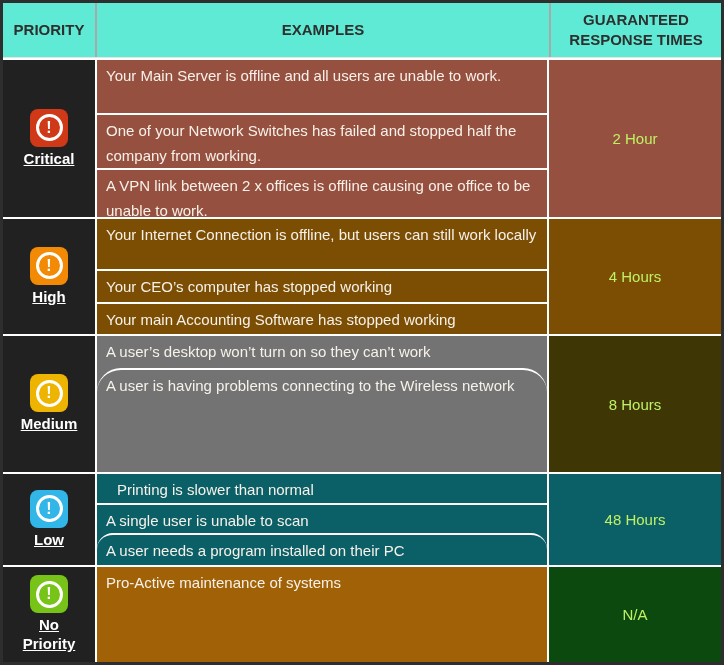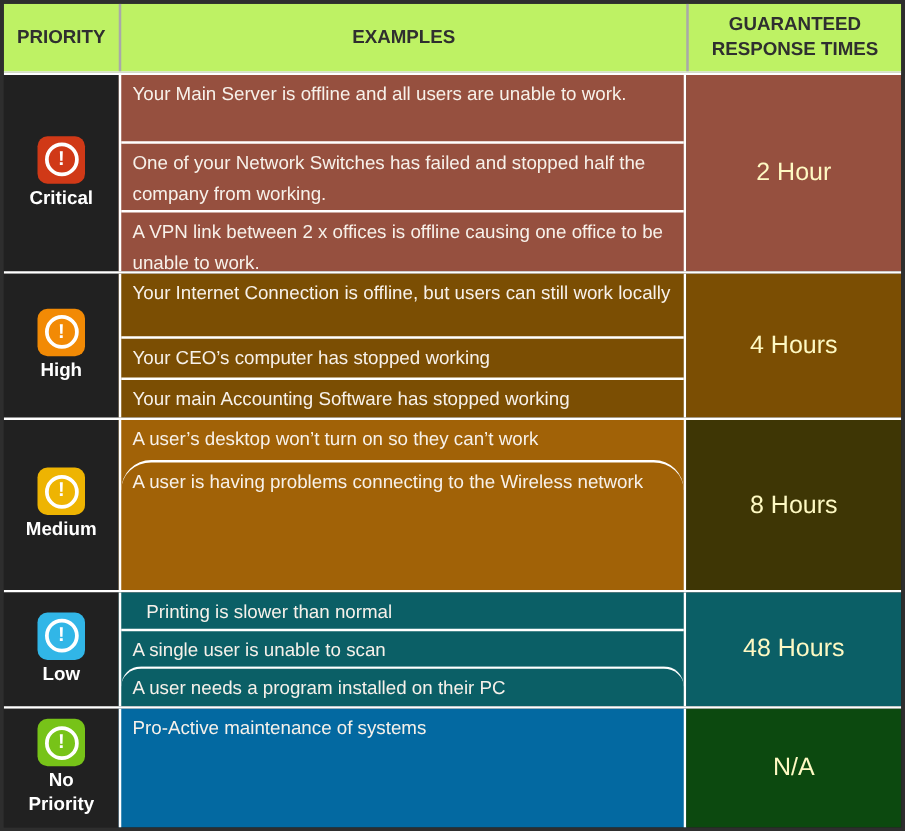--- a/index.html
+++ b/index.html
@@ -15,37 +15,37 @@
     background: #212121;
     overflow: hidden;
   }
   .row { display: flex; flex-direction: row; width: 100%; }
   
   .p-cell { width: 92px; flex: 0 0 92px; }
   .e-cell { width: 454px; flex: 0 0 454px; }
   .r-cell { width: 172px; flex: 0 0 172px; }
 
   
-  .header-row { height: 55px; flex: 0 0 55px; background: #bef264; border-bottom: 1px solid #e4e4e4; }
+  .header-row { height: 55px; flex: 0 0 55px; background: #5eead4; border-bottom: 1px solid #e4e4e4; }
   .header-cell {
     display: flex; align-items: center; justify-content: center; text-align: center;
     color: #2f2f2f; font-weight: 700; font-size: 15px; line-height: 1.35; padding: 0 8px;
   }
   .header-cell + .header-cell { border-left: 2px solid #a9a9a9; }
 
   
   .group { border-top: 2px solid #ffffff; }
   .group:first-of-type { border-top: 0; }
 
   .p-col {
     background: #212121;
     display: flex; flex-direction: column; align-items: center; justify-content: center;
     gap: 3px;
   }
-  .p-label { color: #ffffff; font-weight: 700; font-size: 15px; text-align: center; line-height: 1.25; }
+  .p-label { color: #ffffff; font-weight: 700; font-size: 15px; text-align: center; line-height: 1.25; text-decoration: underline; }
   .p-label.wrap { width: 60px; }
 
   .icon {
     width: 38px; height: 38px; border-radius: 8px;
     display: flex; align-items: center; justify-content: center;
   }
   .ring {
     width: 27px; height: 27px; border: 3px solid #ffffff; border-radius: 50%;
     display: flex; align-items: center; justify-content: center;
   }
@@ -58,21 +58,21 @@
   }
   .e-item {
     color: #f7f1ea; font-size: 15px; line-height: 25px;
     padding: 3px 10px 0 9px;
     overflow: hidden;
   }
   .e-item + .e-item { border-top: 2px solid #ffffff; }
 
   .r-col {
     display: flex; align-items: center; justify-content: center;
-    color: #fef9c3; font-size: 20px;
+    color: #bef264; font-size: 15px;
   }
 
   
   .g-critical { height: 159px; flex: 0 0 159px; }
   .g-high     { height: 117px; flex: 0 0 117px; }
   .g-medium   { height: 138px; flex: 0 0 138px; }
   .g-low      { height: 93px;  flex: 0 0 93px; }
   .g-nop      { height: 97px;  flex: 0 0 97px; }
 
   
@@ -133,21 +133,21 @@
 
   <div class="row group g-medium">
     <div class="p-cell p-col">
       <div class="icon" style="background-color: rgb(238, 180, 2);">
         <span class="ring">
             <span class="bang">!</span>
           </span>
       </div>
       <div class="p-label">Medium</div>
     </div>
-    <div class="e-col" style="background-color: #a16207; justify-content: space-between;">
+    <div class="e-col" style="background-color: #737373; justify-content: space-between;">
       <div class="e-item h32">A user’s desktop won’t turn on so they can’t work</div>
       <div class="e-item fill">A user is having problems connecting to the Wireless network</div>
     </div>
     <div class="r-cell r-col" style="background-color: rgb(62, 54, 5);">8 Hours</div>
   </div>
 
   <div class="row group g-low">
     <div class="p-cell p-col">
       <div class="icon" style="background-color: rgb(49, 182, 231);">
         <span class="ring">
@@ -166,19 +166,19 @@
 
   <div class="row group g-nop">
     <div class="p-cell p-col">
       <div class="icon" style="background-color: rgb(119, 195, 24);">
         <span class="ring">
             <span class="bang">!</span>
           </span>
       </div>
       <div class="p-label wrap">No Priority</div>
     </div>
-    <div class="e-col" style="background-color: #0369a1;">
+    <div class="e-col" style="background-color: #a16207;">
       <div class="e-item fill">Pro-Active maintenance of systems</div>
     </div>
     <div class="r-cell r-col" style="background-color: rgb(12, 73, 15);">N/A</div>
   </div>
 
 </div>
 
 </body></html>

